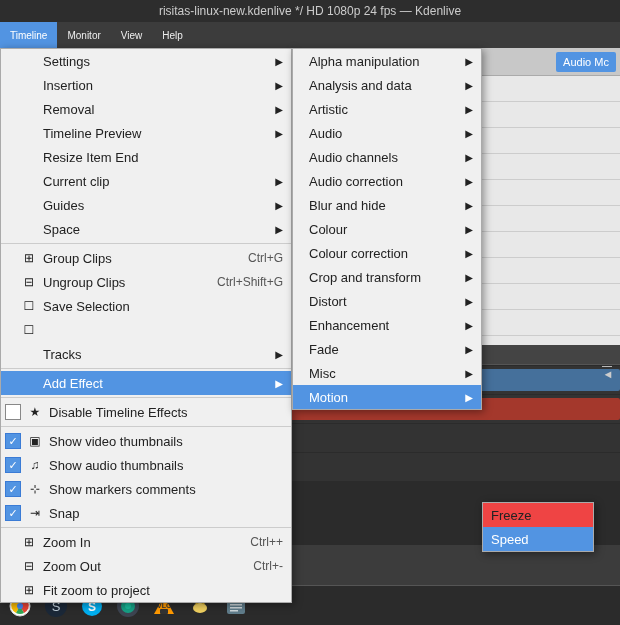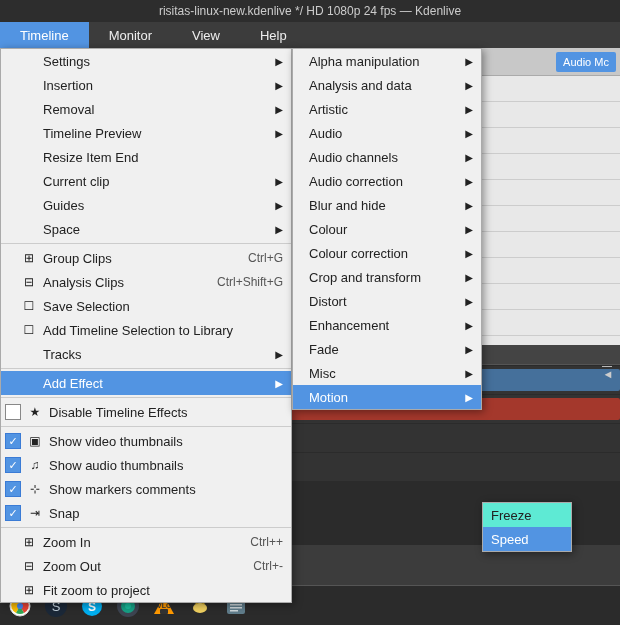--- a/index.html
+++ b/index.html
@@ -25,26 +25,26 @@
     }
 
     
     .menu-bar {
       background: #3c3c3c;
       display: flex;
       align-items: stretch;
       height: 26px;
     }
     .menu-item {
-      padding: 3px 20px;
+      padding: 3px 10px;
       color: #eee;
       cursor: pointer;
       display: flex;
       align-items: center;
-      font-size: 13px;
+      font-size: 10px;
     }
     .menu-item.active {
       background: #5294e2;
       color: #fff;
     }
 
     
     .main-area {
       display: flex;
       height: calc(625px - 22px - 26px);
@@ -356,30 +356,29 @@
       <span class="arrow">▶</span>
     </div>
     <div class="separator"></div>
     <div class="menu-section-item">
       <span class="menu-icon" style="font-size:12px;">⊞</span>
       <span>Group Clips</span>
       <span class="shortcut">Ctrl+G</span>
     </div>
     <div class="menu-section-item">
       <span class="menu-icon" style="font-size:12px;">⊟</span>
-      <span>Analysis Clips</span>
+      <span>Ungroup Clips</span>
       <span class="shortcut">Ctrl+Shift+G</span>
     </div>
     <div class="menu-section-item">
       <span class="menu-icon" style="font-size:12px;">☐</span>
       <span>Save Selection</span>
     </div>
     <div class="menu-section-item">
       <span class="menu-icon" style="font-size:12px;">☐</span>
-      <span>Add Timeline Selection to Library</span>
     </div>
     <div class="menu-section-item">
       <span class="menu-icon"></span>
       <span>Tracks</span>
       <span class="arrow">▶</span>
     </div>
     <div class="separator"></div>
 
     <div class="menu-section-item highlighted">
       <span class="menu-icon"></span>
@@ -492,21 +491,21 @@
       <span>Misc</span>
       <span style="margin-left:auto;font-size:10px;">▶</span>
     </div>
 
     <div style="display:flex;align-items:center;padding:4px 8px 4px 16px;color:#fff;cursor:pointer;height:24px;font-size:13px;background:#5294e2;">
       <span>Motion</span>
       <span style="margin-left:auto;font-size:10px;">▶</span>
     </div>
   </div>
 
-  <div style="position:absolute;top:454px;left:482px;width:90px;background:#5eead4;border:1px solid #aaa;z-index:102;box-shadow:2px 2px 8px rgba(0,0,0,0.4);">
+  <div style="position:absolute;top:454px;left:482px;width:112px;background:#ef4444;border:1px solid #aaa;z-index:102;box-shadow:2px 2px 8px rgba(0,0,0,0.4);">
     <div style="display:flex;align-items:center;padding:4px 8px;color:#222;cursor:pointer;height:24px;font-size:13px;">
       <span>Freeze</span>
     </div>
     <div style="display:flex;align-items:center;padding:4px 8px;color:#fff;cursor:pointer;height:24px;font-size:13px;background:#5294e2;">
       <span>Speed</span>
     </div>
   </div>
 
 </div>
 

